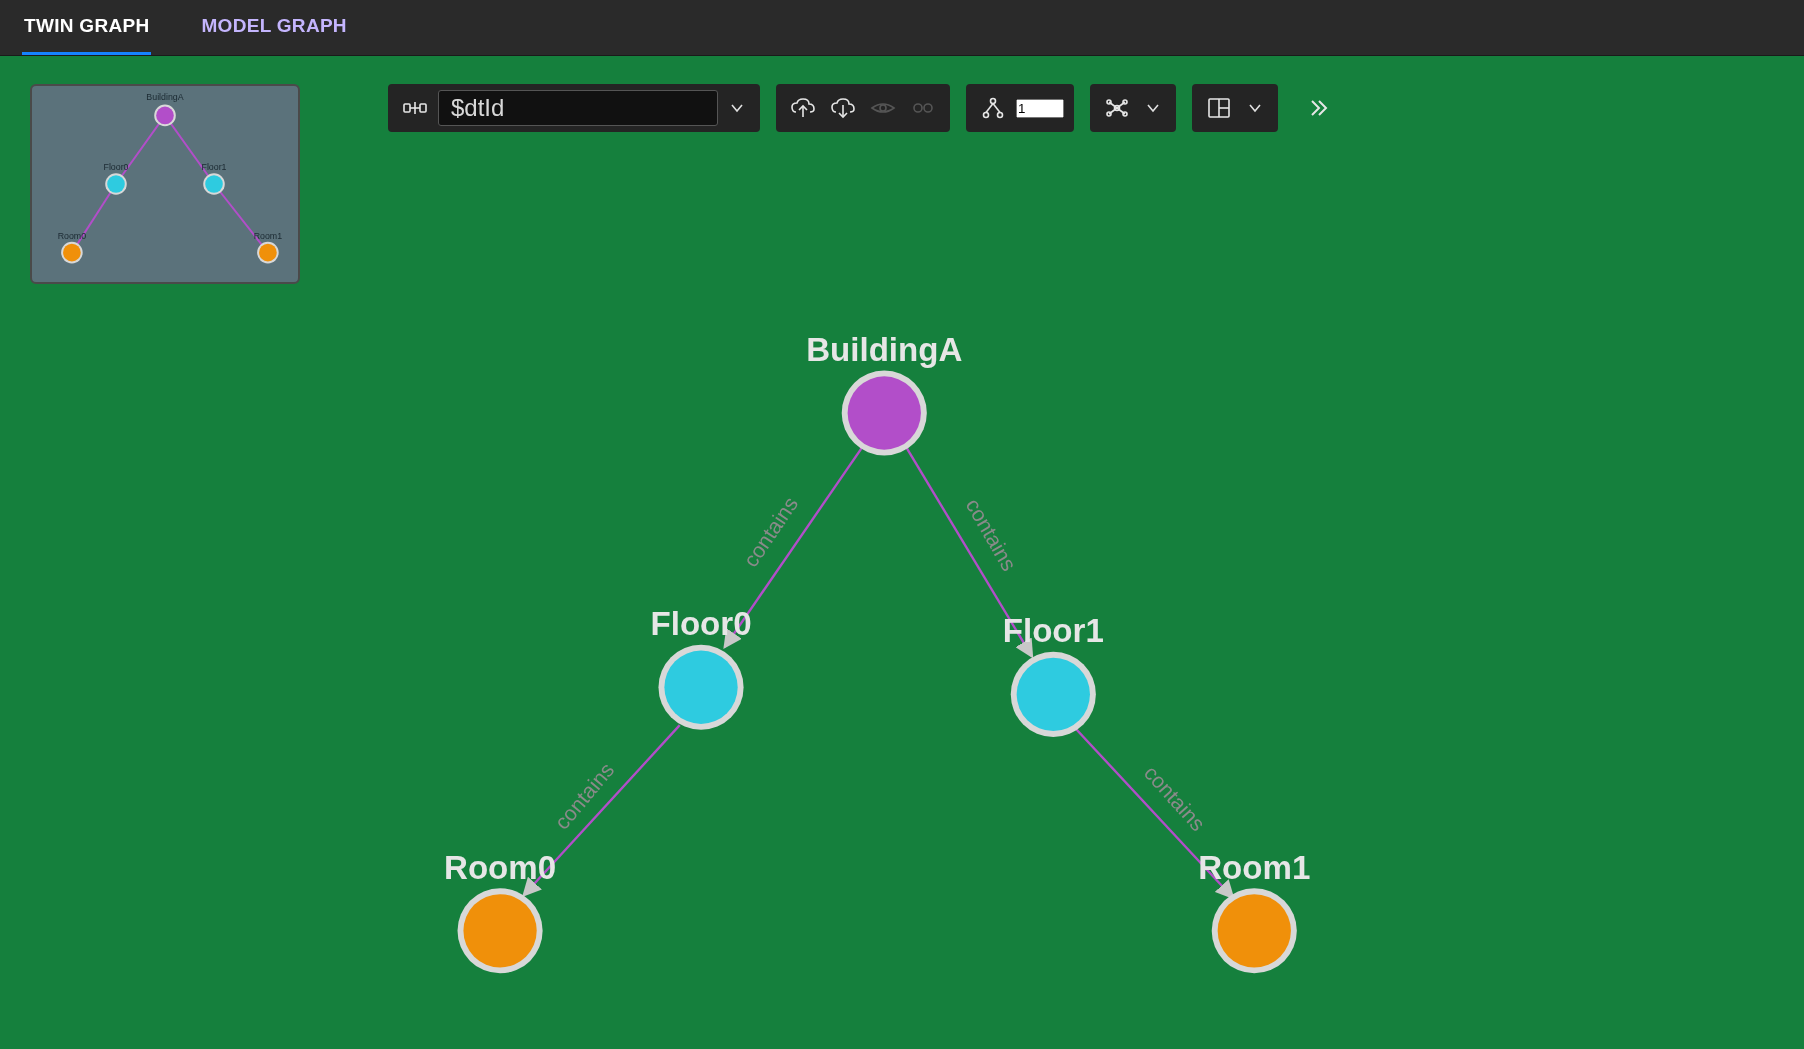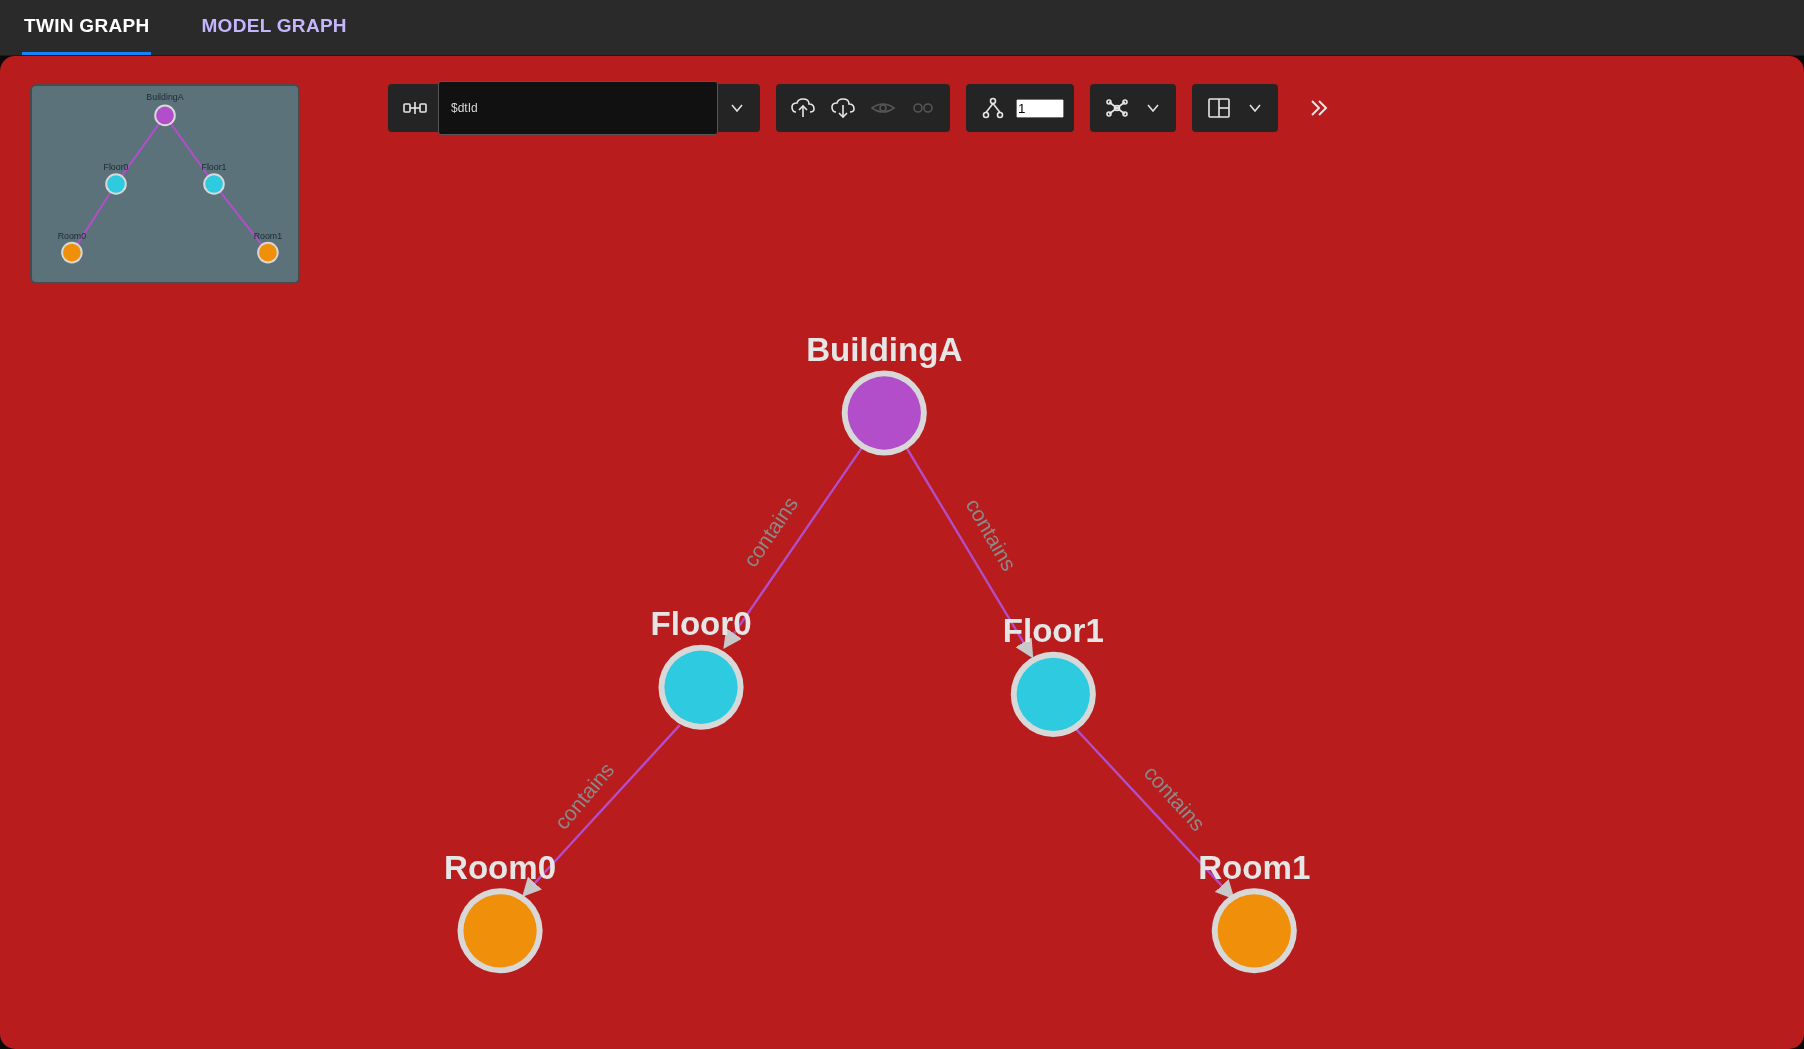--- a/index.html
+++ b/index.html
@@ -8,37 +8,37 @@
     .app   { display:flex; flex-direction:column; width:100%; height:100%; }
 
     
     .tab-bar { display:flex; gap:48px; padding:0 22px; height:56px; align-items:center;
                background:#2a2a2a; border-bottom:1px solid #1a1a1a; }
     .tab     { font-size:19px; font-weight:600; letter-spacing:.3px; cursor:pointer;
                color:#c4b5fd; padding:15px 2px; border-bottom:3px solid transparent; }
     .tab.active { color:#fff; border-bottom-color:#1683ff; }
 
     
-    .main { position:relative; flex:1; background:#b91c1c;border-radius:15px; }
+    .main { position:relative; flex:1; background:#15803d; }
 
     
     .minimap { position:absolute; left:30px; top:28px; width:270px; height:200px;
                border:2px solid #4a4a4a; border-radius:6px; background:#5b727b; }
     .minimap svg { width:100%; height:100%; display:block; }
 
     
     .toolbar { position:absolute; left:388px; top:28px; display:flex; gap:16px; align-items:center; }
     .tool-group { display:flex; align-items:center; gap:6px; background:#242424;
                   border-radius:4px; padding:6px 10px; height:48px; }
     .icon-btn   { display:flex; align-items:center; justify-content:center;
                   width:34px; height:34px; cursor:pointer; color:#e6e6e6; }
     .icon-btn.disabled { color:#555; cursor:default; }
     .dd input, .dd .field {
-      background:#111; border:1px solid #555; color:#d8d8d8; height:54px;
-      font-size:12px; padding:0 12px; border-radius:3px; outline:none;
+      background:#111; border:1px solid #555; color:#d8d8d8; height:36px;
+      font-size:24px; padding:0 12px; border-radius:3px; outline:none;
       display:flex; align-items:center;text-align:right; }
     .dd .field { width:280px; cursor:pointer; }
     .num-input { width:48px; text-align:left; }
     .chev       { width:26px; height:26px; display:flex; align-items:center; justify-content:center;
                   color:#e0e0e0; cursor:pointer; }
 
     
     .graph { position:absolute; inset:0; }
     .graph svg { width:100%; height:100%; }
 

